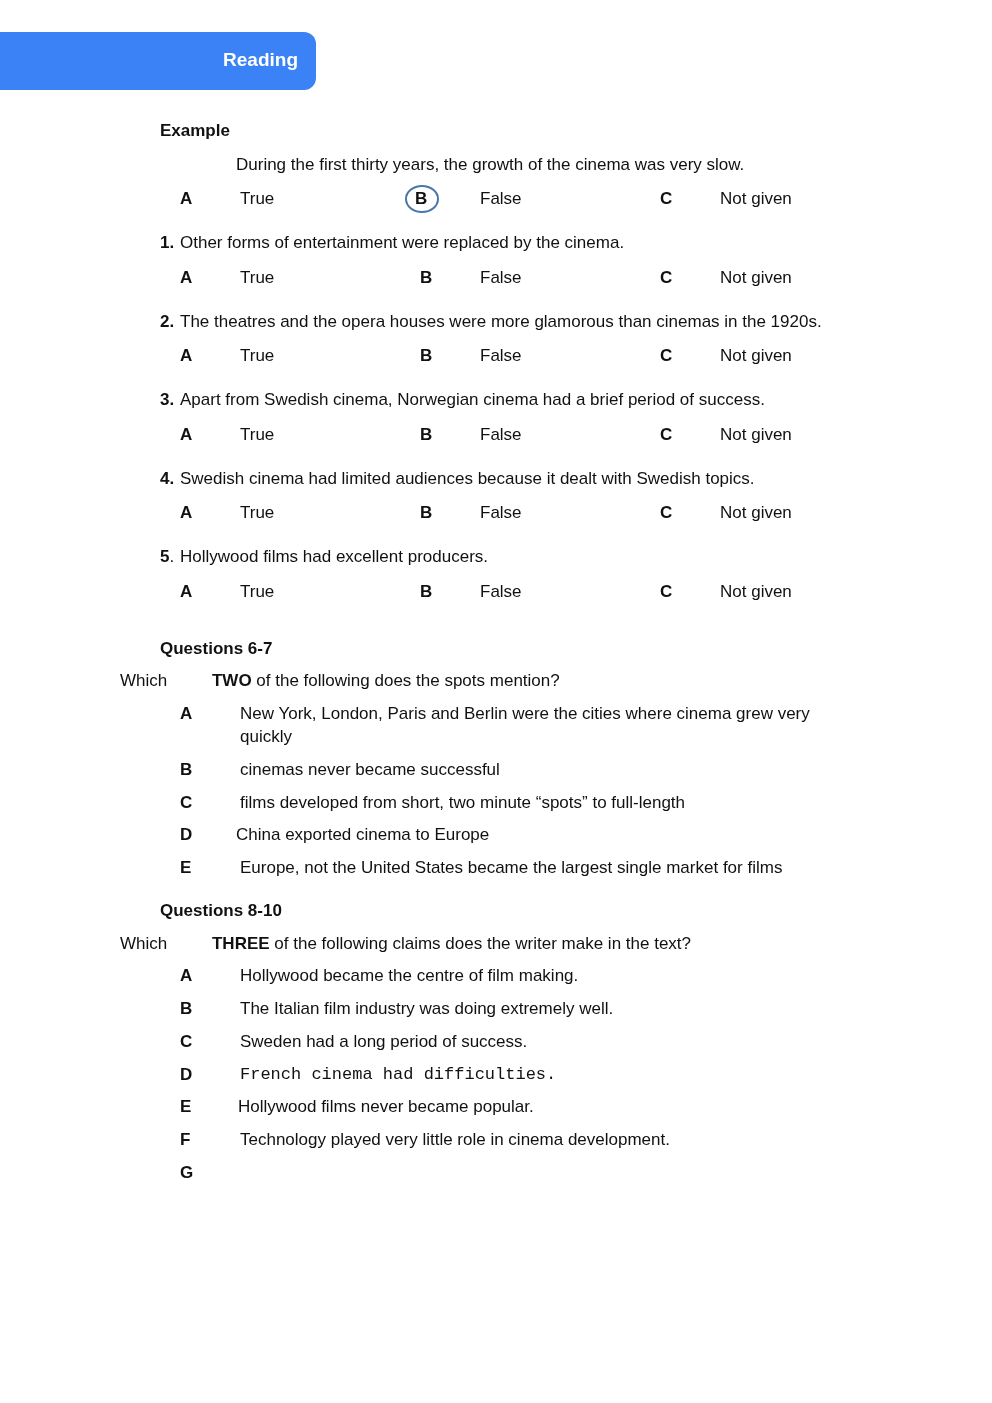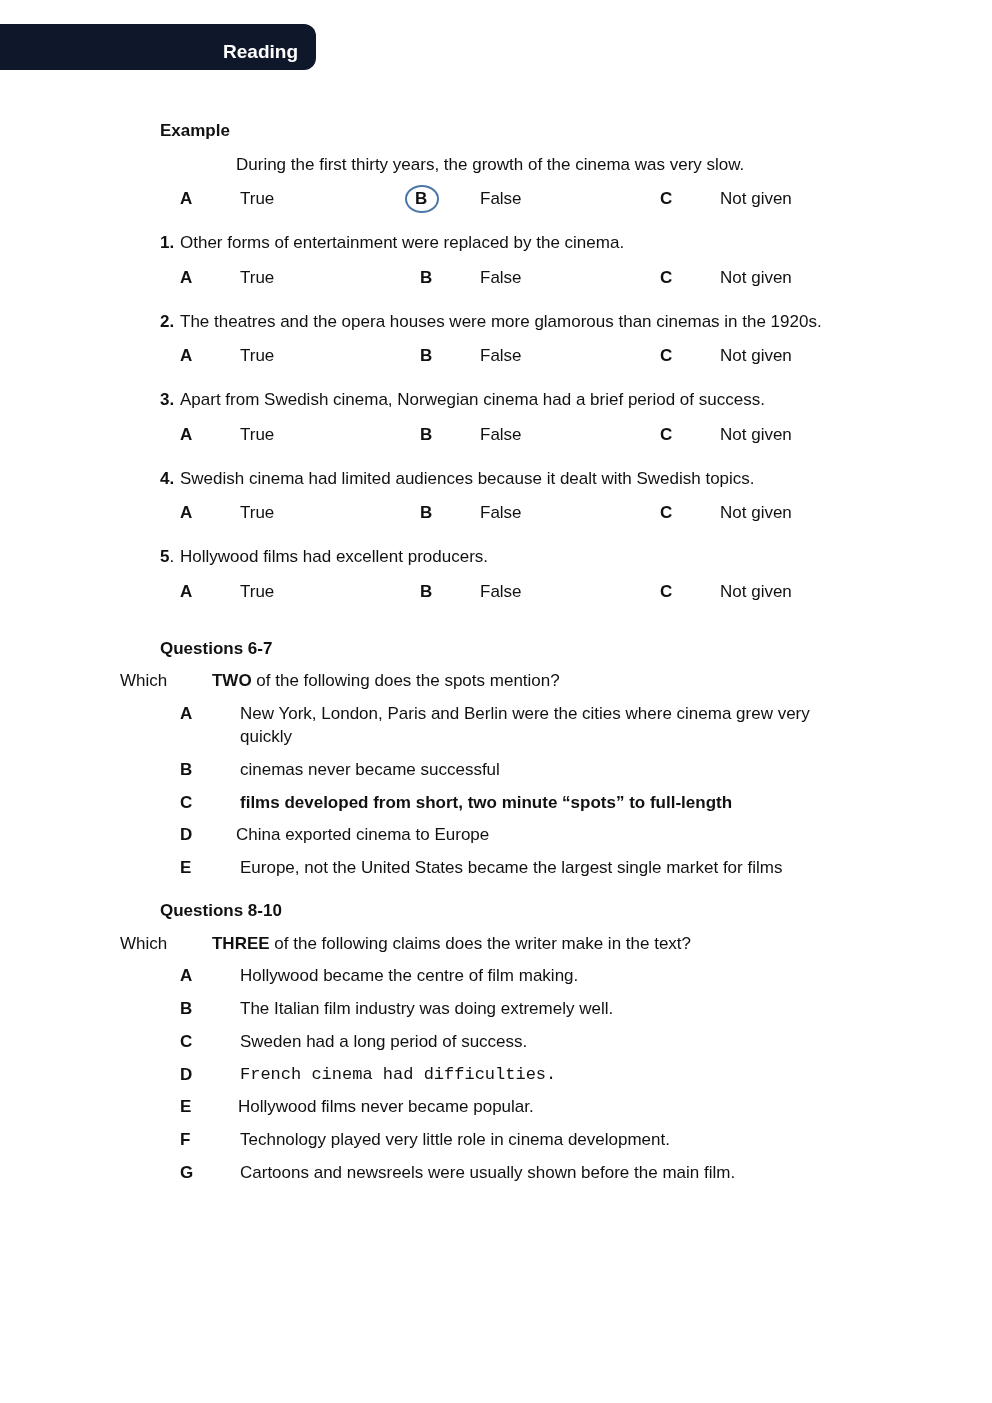--- a/index.html
+++ b/index.html
@@ -9,23 +9,23 @@
       background: #ffffff;
       color: #111111;
       font-family: "Liberation Sans", sans-serif;
       font-size: 17px;
       overflow: hidden;
     }
     .page { position: relative; width: 992px; height: 1403px; }
 
     .header-bar {
       position: absolute;
-      left: 0; top: 24px;
-      width: 316px; height: 46px;
-      background: #0f172a;
+      left: 0; top: 32px;
+      width: 316px; height: 58px;
+      background: #3b82f6;
       border-radius: 0 12px 12px 0;
     }
     .header-title {
       position: absolute;
       right: 18px; top: 17px;
       color: #ffffff;
       font-weight: bold;
       font-size: 19px;
     }
 
@@ -126,21 +126,21 @@
   <div class="abs" style="left:120px; top:671px;"><span>Which </span><span class="bold">TWO</span><span> of the following does the spots mention?</span></div>
 
   <span class="abs opt-letter" style="left:180px; top:704px;">A</span>
   <span class="abs" style="left:240px; top:704px;text-align:right;">New York, London, Paris and Berlin were the cities where cinema grew very</span>
   <span class="abs" style="left:240px; top:727px;">quickly</span>
 
   <span class="abs opt-letter" style="left:180px; top:760px;">B</span>
   <span class="abs" style="left:240px; top:760px;">cinemas never became successful</span>
 
   <span class="abs opt-letter" style="left:180px; top:793px;">C</span>
-  <span class="abs" style="left:240px; top:793px;font-weight:bold;">films developed from short, two minute “spots” to full-length</span>
+  <span class="abs" style="left:240px; top:793px;">films developed from short, two minute “spots” to full-length</span>
 
   <span class="abs opt-letter" style="left:180px; top:825px;">D</span>
   <span class="abs" style="left:236px; top:825px;">China exported cinema to Europe</span>
 
   <span class="abs opt-letter" style="left:180px; top:858px;">E</span>
   <span class="abs" style="left:240px; top:858px;">Europe, not the United States became the largest single market for films</span>
 
   <div class="abs bold" style="left:120px; top:901px;">Questions 8-10</div>
   <div class="abs" style="left:120px; top:934px;"><span>Which </span><span class="bold">THREE</span><span> of the following claims does the writer make in the text?</span></div>
 
@@ -156,15 +156,14 @@
   <span class="abs opt-letter" style="left:180px; top:1065px;">D</span>
   <span class="abs" style="left:240px; top:1065px;font-family:Liberation Mono, monospace;">French cinema had difficulties.</span>
 
   <span class="abs opt-letter" style="left:180px; top:1097px;">E</span>
   <span class="abs" style="left:238px; top:1097px;">Hollywood films never became popular.</span>
 
   <span class="abs opt-letter" style="left:180px; top:1130px;">F</span>
   <span class="abs" style="left:240px; top:1130px;">Technology played very little role in cinema development.</span>
 
   <span class="abs opt-letter" style="left:180px; top:1163px;">G</span>
-  <span class="abs" style="left:240px; top:1163px;">Cartoons and newsreels were usually shown before the main film.</span>
 
 </div>
 
 </body></html>

